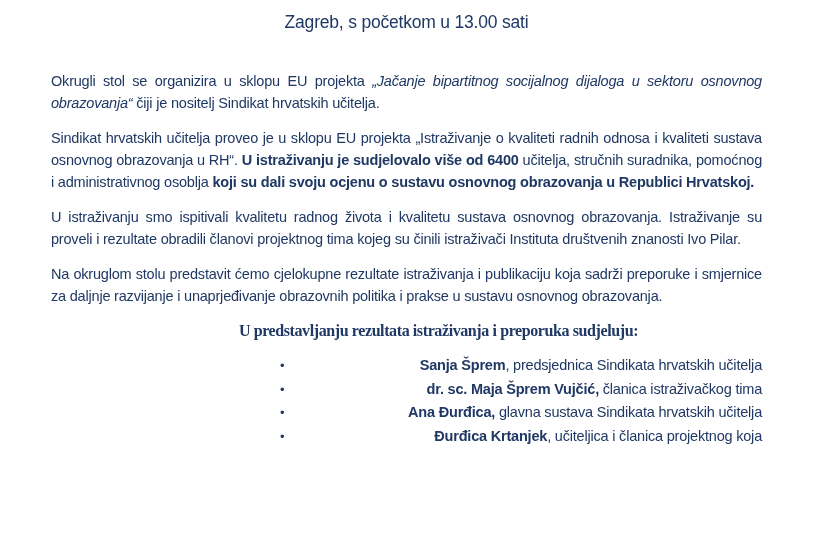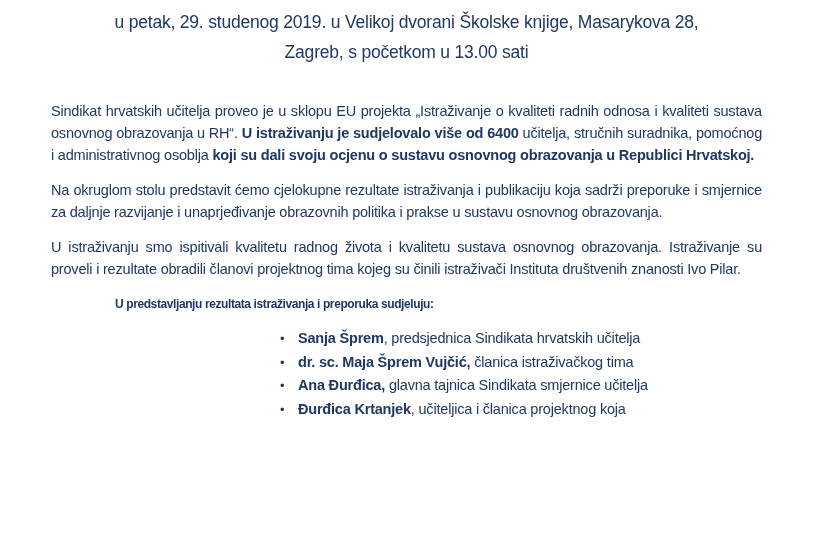--- a/index.html
+++ b/index.html
@@ -26,70 +26,72 @@
   .para {
     font-size: 14.5px;
     line-height: 22px;
     letter-spacing: -0.2px;
     text-align: justify;
     margin-bottom: 13px;
   }
   .seg-bold { font-weight: 700; }
   .seg-italic { font-style: italic; }
   .list-heading {
+    text-align: center;
     font-weight: 700;
-    font-size: 12px;
+    font-size: 16px;
     line-height: 22px;
     letter-spacing: -0.4px;
     margin: 12px 0 0 64px;
+    font-family: Liberation Serif, serif;
   }
   .bullets {
     list-style: none;
     margin: 12px 0 0 229px;
   }
   .bullets li {
     display: flex;
     font-size: 14.5px;
     line-height: 23.5px;
     letter-spacing: -0.2px;
   }
   .bullets .marker {
     flex: 0 0 18px;
     width: 18px;
     font-size: 13px;
   }
-  .bullets .item-text { flex: 1 1 auto; white-space: nowrap; }
+  .bullets .item-text { flex: 1 1 auto; white-space: nowrap; text-align: right; }
 </style>
 </head>
 <body style="background-color: rgb(255, 255, 255);">
 
 <div class="page" style="color: rgb(31, 56, 100);">
   <div class="header">
-    <div>u petak, 29. studenog 2019. u Velikoj dvorani Školske knjige, Masarykova 28,</div>
     <div>Zagreb, s početkom u 13.00 sati</div>
   </div>
   <div class="content">
     <div>
+        <p class="para"><span>Okrugli stol se organizira u sklopu EU projekta </span><span class="seg-italic">„Jačanje bipartitnog socijalnog dijaloga u sektoru osnovnog obrazovanja“</span><span> čiji je nositelj Sindikat hrvatskih učitelja.</span></p>
         <p class="para"><span>Sindikat hrvatskih učitelja proveo je u sklopu EU projekta „Istraživanje o kvaliteti radnih odnosa i kvaliteti sustava osnovnog obrazovanja u RH“. </span><span class="seg-bold">U istraživanju je sudjelovalo više od 6400</span><span> učitelja, stručnih suradnika, pomoćnog i administrativnog osoblja </span><span class="seg-bold">koji su dali svoju ocjenu o sustavu osnovnog obrazovanja u Republici Hrvatskoj.</span></p>
+        <p class="para"><span>U istraživanju smo ispitivali kvalitetu radnog života i kvalitetu sustava osnovnog obrazovanja. Istraživanje su proveli i rezultate obradili članovi projektnog tima kojeg su činili istraživači Instituta društvenih znanosti Ivo Pilar.</span></p>
         <p class="para"><span>Na okruglom stolu predstavit ćemo cjelokupne rezultate istraživanja i publikaciju koja sadrži preporuke i smjernice za daljnje razvijanje i unaprjeđivanje obrazovnih politika i prakse u sustavu osnovnog obrazovanja.</span></p>
-        <p class="para"><span>U istraživanju smo ispitivali kvalitetu radnog života i kvalitetu sustava osnovnog obrazovanja. Istraživanje su proveli i rezultate obradili članovi projektnog tima kojeg su činili istraživači Instituta društvenih znanosti Ivo Pilar.</span></p>
       </div>
     <div class="list-heading">U predstavljanju rezultata istraživanja i preporuka sudjeluju:</div>
     <ul class="bullets">
         <li>
           <span class="marker">•</span>
           <span class="item-text"><span class="seg-bold">Sanja Šprem</span><span>, predsjednica Sindikata hrvatskih učitelja</span></span>
         </li>
         <li>
           <span class="marker">•</span>
           <span class="item-text"><span class="seg-bold">dr. sc. Maja Šprem Vujčić,</span><span> članica istraživačkog tima</span></span>
         </li>
         <li>
           <span class="marker">•</span>
-          <span class="item-text"><span class="seg-bold">Ana Đurđica,</span><span> glavna tajnica Sindikata smjernice učitelja</span></span>
+          <span class="item-text"><span class="seg-bold">Ana Đurđica,</span><span> glavna sustava Sindikata hrvatskih učitelja</span></span>
         </li>
         <li>
           <span class="marker">•</span>
           <span class="item-text"><span class="seg-bold">Đurđica Krtanjek</span><span>, učiteljica i članica projektnog koja</span></span>
         </li>
       </ul>
   </div>
 </div>
 
 </body></html>

